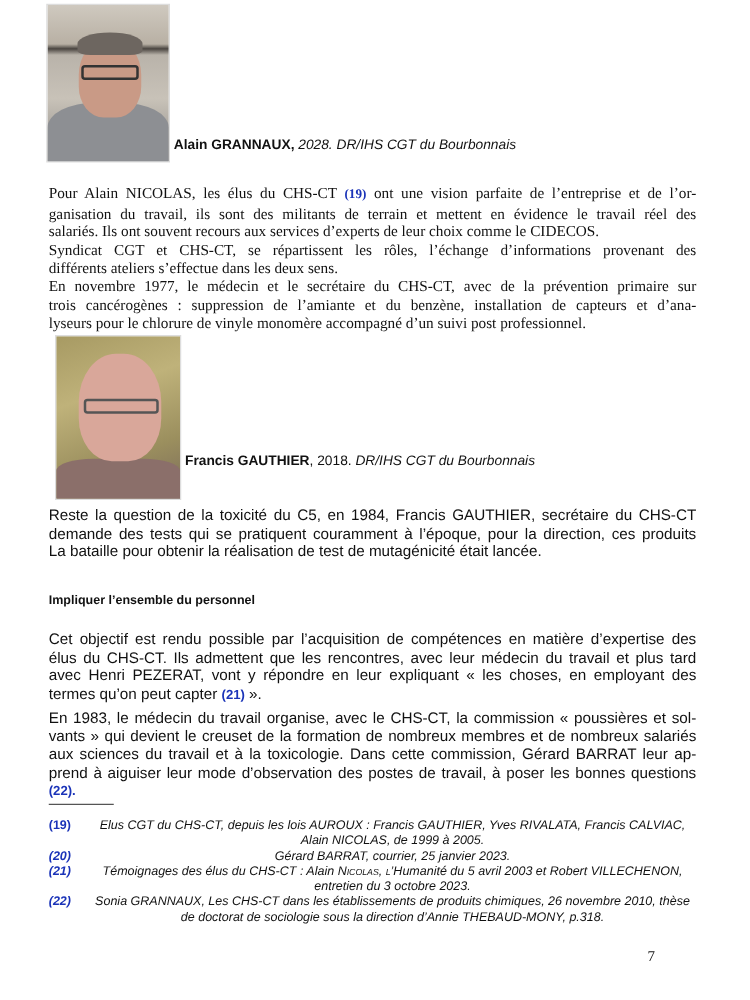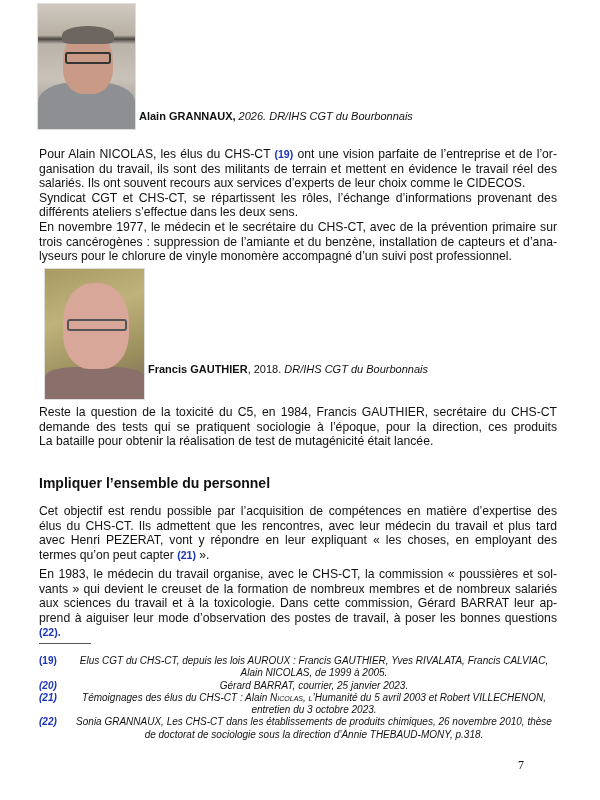--- a/index.html
+++ b/index.html
@@ -22,45 +22,45 @@
   .caption { position: absolute; font-size: 11px; white-space: nowrap; }
   .caption b { font-weight: bold; }
   .caption i { font-style: italic; }
   .caption1 { left: 139px; top: 110px; }
   .caption2 { left: 148px; top: 363px; }
   .para { position: absolute; left: 39px; width: 518px; font-size: 12.2px; line-height: 14.6px;
           text-align: justify; }
   .para span.line { display: block; text-align: justify; text-align-last: justify; }
   .para span.last { text-align-last: left; }
   .ref { color: #1a33b8; font-weight: bold; font-size: 10.5px; }
-  .heading { position: absolute; left: 39px; top: 475px; font-size: 14px; font-weight: bold; }
+  .heading { position: absolute; left: 39px; top: 475px; font-size: 10px; font-weight: bold; }
   .fn-rule { position: absolute; left: 39px; top: 643px; width: 52px; border-top: 1px solid #555; }
   .footnotes { position: absolute; left: 39px; top: 655px; width: 520px; font-size: 10px; line-height: 12.3px; font-style: italic; }
   .fn { display: flex; }
   .fn-num { width: 30px; color: #1a33b8; font-weight: bold; flex: none; }
   .fn-num.it { font-style: italic; }
   .fn-num.up { font-style: normal; }
   .fn-text { flex: 1; text-align: center; }
   .sc { font-variant: small-caps; }
   .pagenum { position: absolute; left: 518px; top: 758px; font-family: "Liberation Serif", serif; font-size: 12px; }
 </style>
 </head>
 <body>
 
 <div class="photo photo1">
   <div class="body"></div>
   <div class="face"></div>
   <div class="hair"></div>
   <div class="glasses"></div>
 </div>
 <div class="caption caption1">
-  <b>Alain GRANNAUX,</b><i> 2026. </i><i>DR/IHS CGT du Bourbonnais</i>
+  <b>Alain GRANNAUX,</b><i> 2028. </i><i>DR/IHS CGT du Bourbonnais</i>
 </div>
 
-<div class="para" style="top:147px;">
+<div class="para" style="top:147px;font-family:Liberation Serif, serif;">
   <span class="line"><span>Pour Alain NICOLAS, les élus du CHS-CT </span><span class="ref">(19)</span><span> ont une vision parfaite de l’entreprise et de l’or-</span></span>
   <span class="line">ganisation du travail, ils sont des militants de terrain et mettent en évidence le travail réel des</span>
   <span class="line last">salariés. Ils ont souvent recours aux services d’experts de leur choix comme le CIDECOS.</span>
   <span class="line">Syndicat CGT et CHS-CT, se répartissent les rôles, l’échange d’informations provenant des</span>
   <span class="line last">différents ateliers s’effectue dans les deux sens.</span>
   <span class="line">En novembre 1977, le médecin et le secrétaire du CHS-CT, avec de la prévention primaire sur</span>
   <span class="line">trois cancérogènes : suppression de l’amiante et du benzène, installation de capteurs et d’ana-</span>
   <span class="line last">lyseurs pour le chlorure de vinyle monomère accompagné d’un suivi post professionnel.</span>
 </div>
 
@@ -68,21 +68,21 @@
   <div class="body"></div>
   <div class="face"></div>
   <div class="glasses"></div>
 </div>
 <div class="caption caption2">
   <b>Francis GAUTHIER</b><span>, 2018. </span><i>DR/IHS CGT du Bourbonnais</i>
 </div>
 
 <div class="para" style="top:405px;">
   <span class="line">Reste la question de la toxicité du C5, en 1984, Francis GAUTHIER, secrétaire du CHS-CT</span>
-  <span class="line">demande des tests qui se pratiquent sociologie à l’époque, pour la direction, ces produits</span>
+  <span class="line">demande des tests qui se pratiquent couramment à l’époque, pour la direction, ces produits</span>
   <span class="line last">La bataille pour obtenir la réalisation de test de mutagénicité était lancée.</span>
 </div>
 
 <div class="heading">Impliquer l’ensemble du personnel</div>
 
 <div class="para" style="top:504px;">
   <span class="line">Cet objectif est rendu possible par l’acquisition de compétences en matière d’expertise des</span>
   <span class="line">élus du CHS-CT. Ils admettent que les rencontres, avec leur médecin du travail et plus tard</span>
   <span class="line">avec Henri PEZERAT, vont y répondre en leur expliquant « les choses, en employant des</span>
   <span class="line last"><span>termes qu’on peut capter </span><span class="ref">(21)</span><span> ».</span></span>

